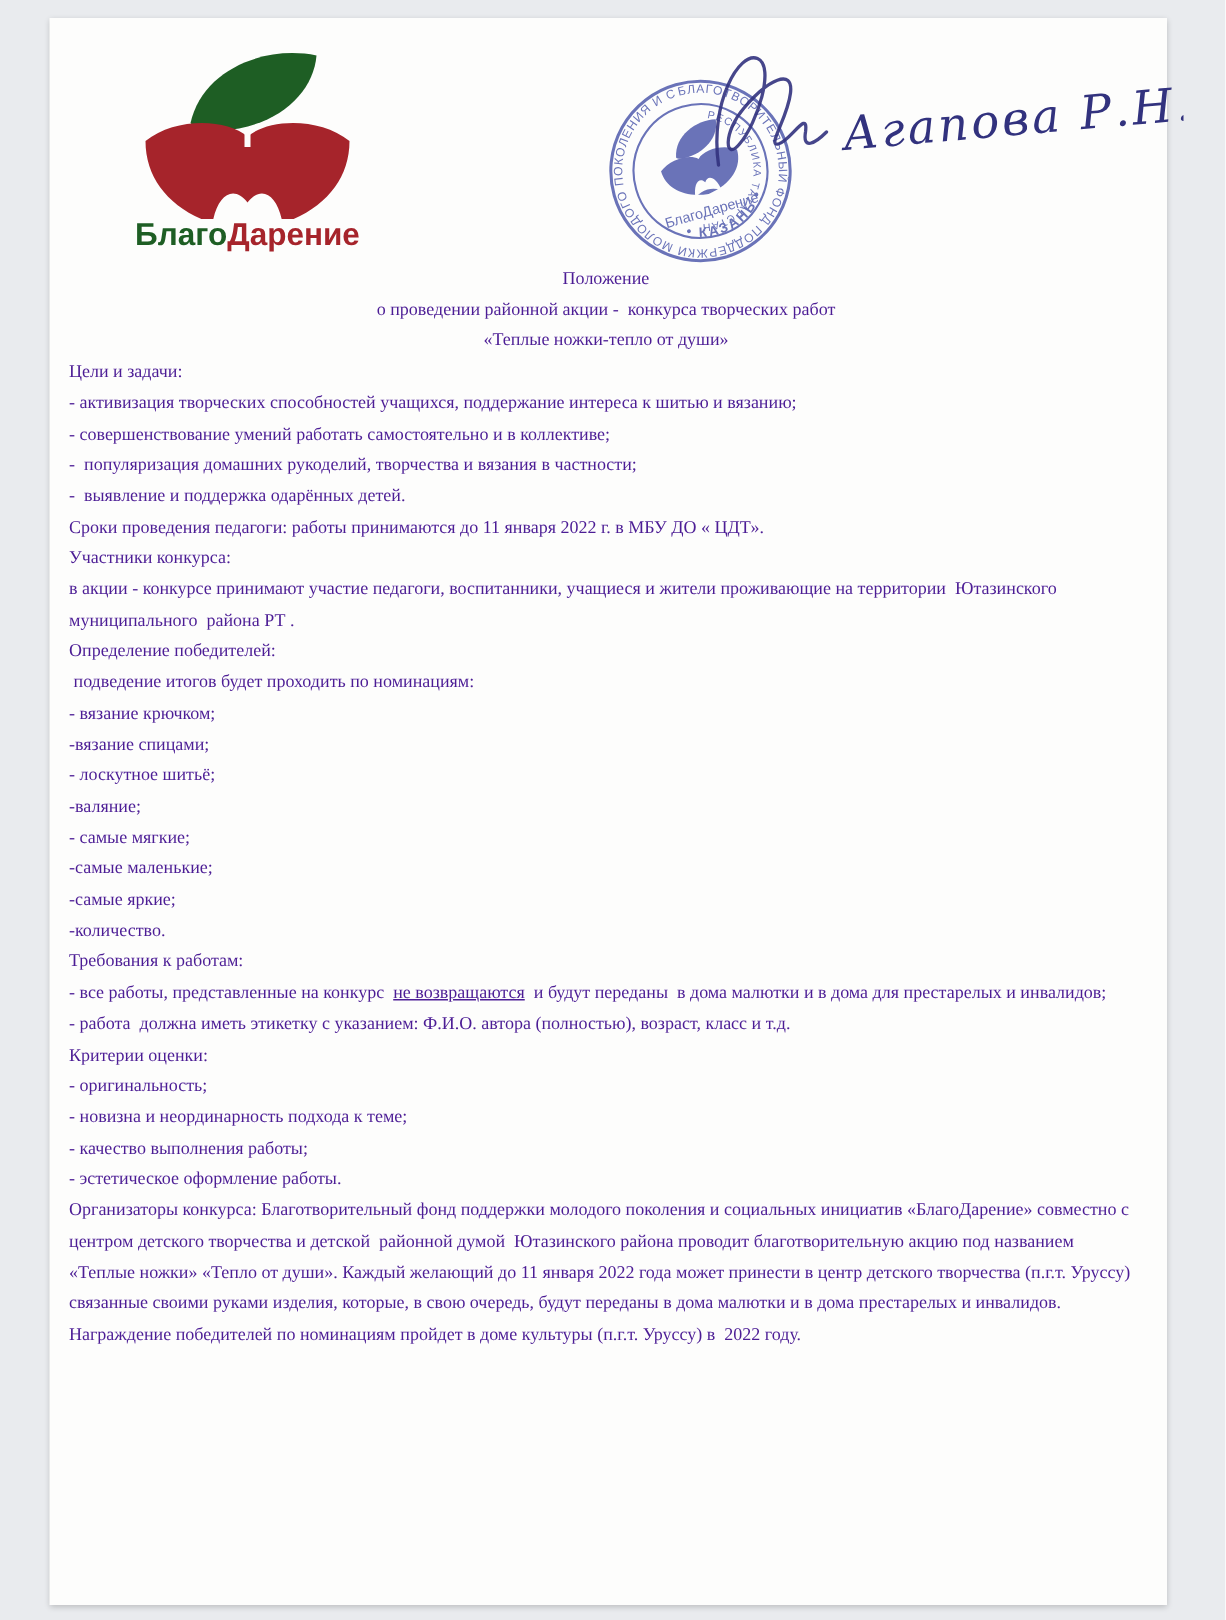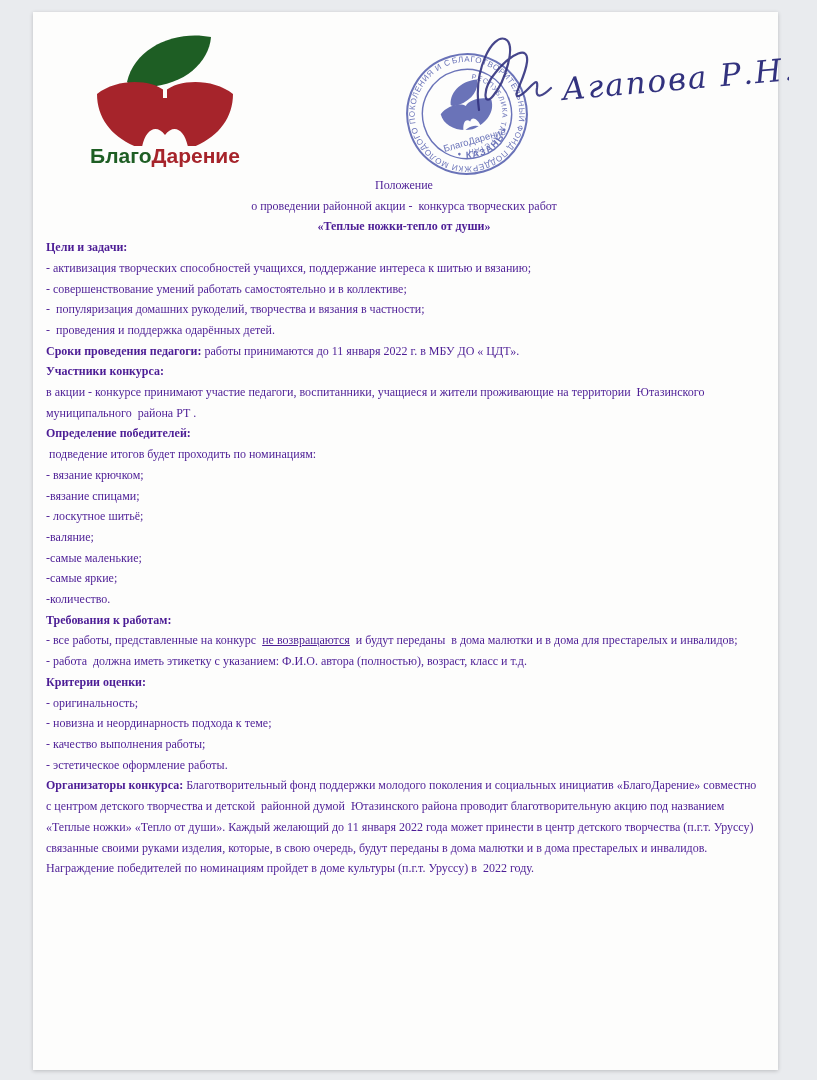--- a/index.html
+++ b/index.html
@@ -21,21 +21,21 @@
   .lg-green { color:#1e5e24;text-align:right; }
   .lg-red   { color:#a6242b; }
   .stamp { position:absolute; left:358px; top:26px; width:152px; height:152px; opacity:.82; }
   .signature { position:absolute; left:436px; top:18px; width:320px; height:104px; }
   .content {
     position:absolute; left:13px; top:163px; width:716px;
     font-size:12px; line-height:20.7px; color:#4c1d95;
   }
   .ln { white-space:pre-wrap; }
   .c  { text-align:center; }
-  .b  { font-weight:bold; }
+  .b  { font-weight:normal; }
   .u  { text-decoration:underline;text-align:right; }
 </style>
 </head>
 <body>
 
 <div class="canvas">
   <div class="page">
 
     <div class="logo">
       <svg width="176" height="118" viewBox="0 0 176 118">
@@ -83,33 +83,34 @@
 
     <div class="content">
       <div class="ln c">Положение</div>
       <div class="ln c">о проведении районной акции -  конкурса творческих работ</div>
       <div class="ln c b">«Теплые ножки-тепло от души»</div>
 
       <div class="ln b">Цели и задачи:</div>
       <div class="ln">- активизация творческих способностей учащихся, поддержание интереса к шитью и вязанию;</div>
       <div class="ln">- совершенствование умений работать самостоятельно и в коллективе;</div>
       <div class="ln">-  популяризация домашних рукоделий, творчества и вязания в частности;</div>
-      <div class="ln">-  проведения и поддержка одарённых детей.</div>
+      <div class="ln">-  выявление и поддержка одарённых детей.</div>
 
       <div class="ln"><span class="b">Сроки проведения педагоги:</span><span> работы принимаются до 11 января 2022 г. в МБУ ДО « ЦДТ».</span></div>
 
       <div class="ln b">Участники конкурса:</div>
       <div class="ln">в акции - конкурсе принимают участие педагоги, воспитанники, учащиеся и жители проживающие на территории  Ютазинского муниципального  района РТ .</div>
 
       <div class="ln b">Определение победителей:</div>
       <div class="ln"> подведение итогов будет проходить по номинациям:</div>
       <div class="ln">- вязание крючком;</div>
       <div class="ln">-вязание спицами;</div>
       <div class="ln">- лоскутное шитьё;</div>
       <div class="ln">-валяние;</div>
+      <div class="ln">- самые мягкие;</div>
       <div class="ln">-самые маленькие;</div>
       <div class="ln">-самые яркие;</div>
       <div class="ln">-количество.</div>
 
       <div class="ln b">Требования к работам:</div>
       <div class="ln"><span>- все работы, представленные на конкурс  </span><span class="u">не возвращаются</span><span>  и будут переданы  в дома малютки и в дома для престарелых и инвалидов;</span></div>
       <div class="ln">- работа  должна иметь этикетку с указанием: Ф.И.О. автора (полностью), возраст, класс и т.д.</div>
 
       <div class="ln b">Критерии оценки:</div>
       <div class="ln">- оригинальность;</div>

